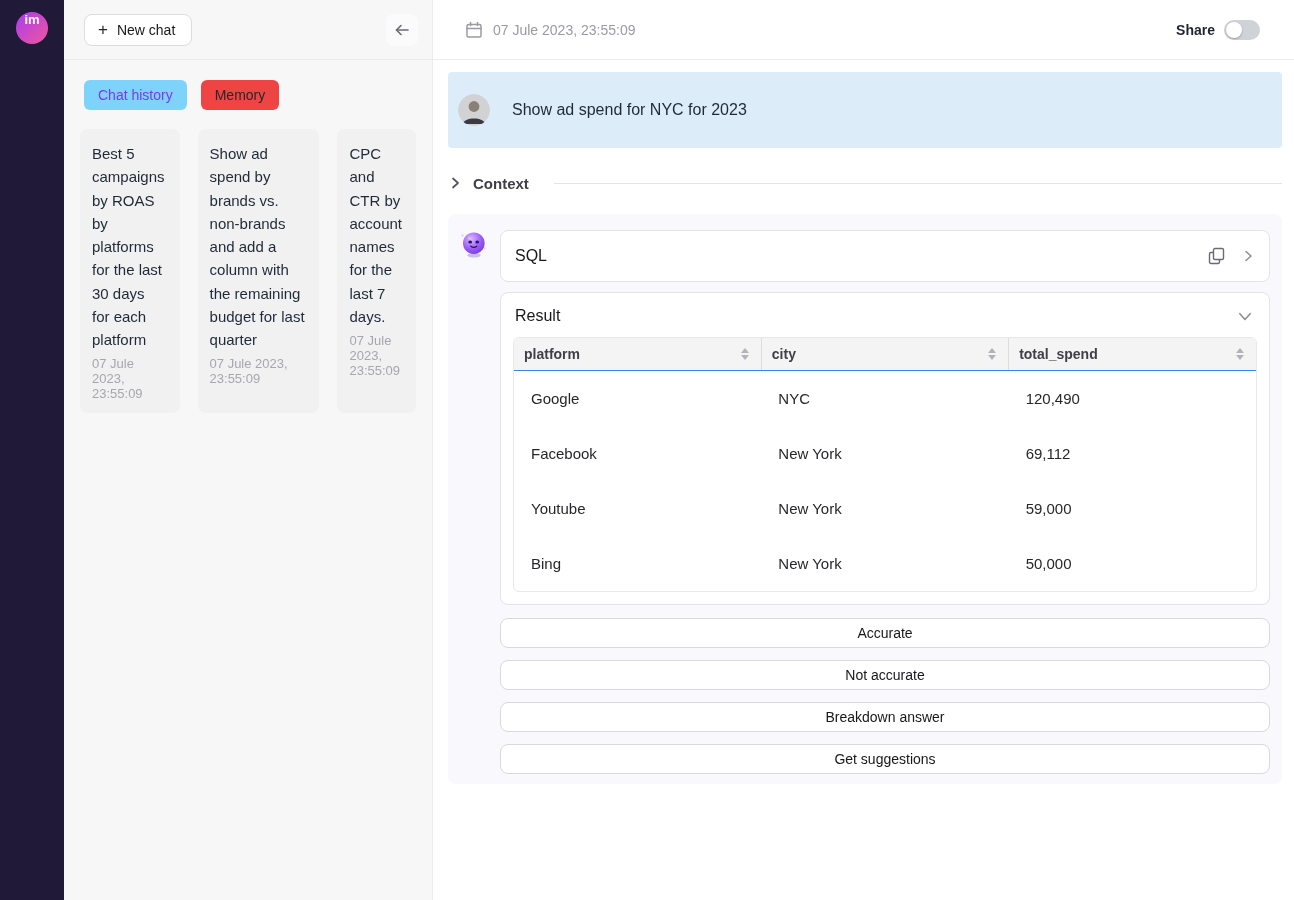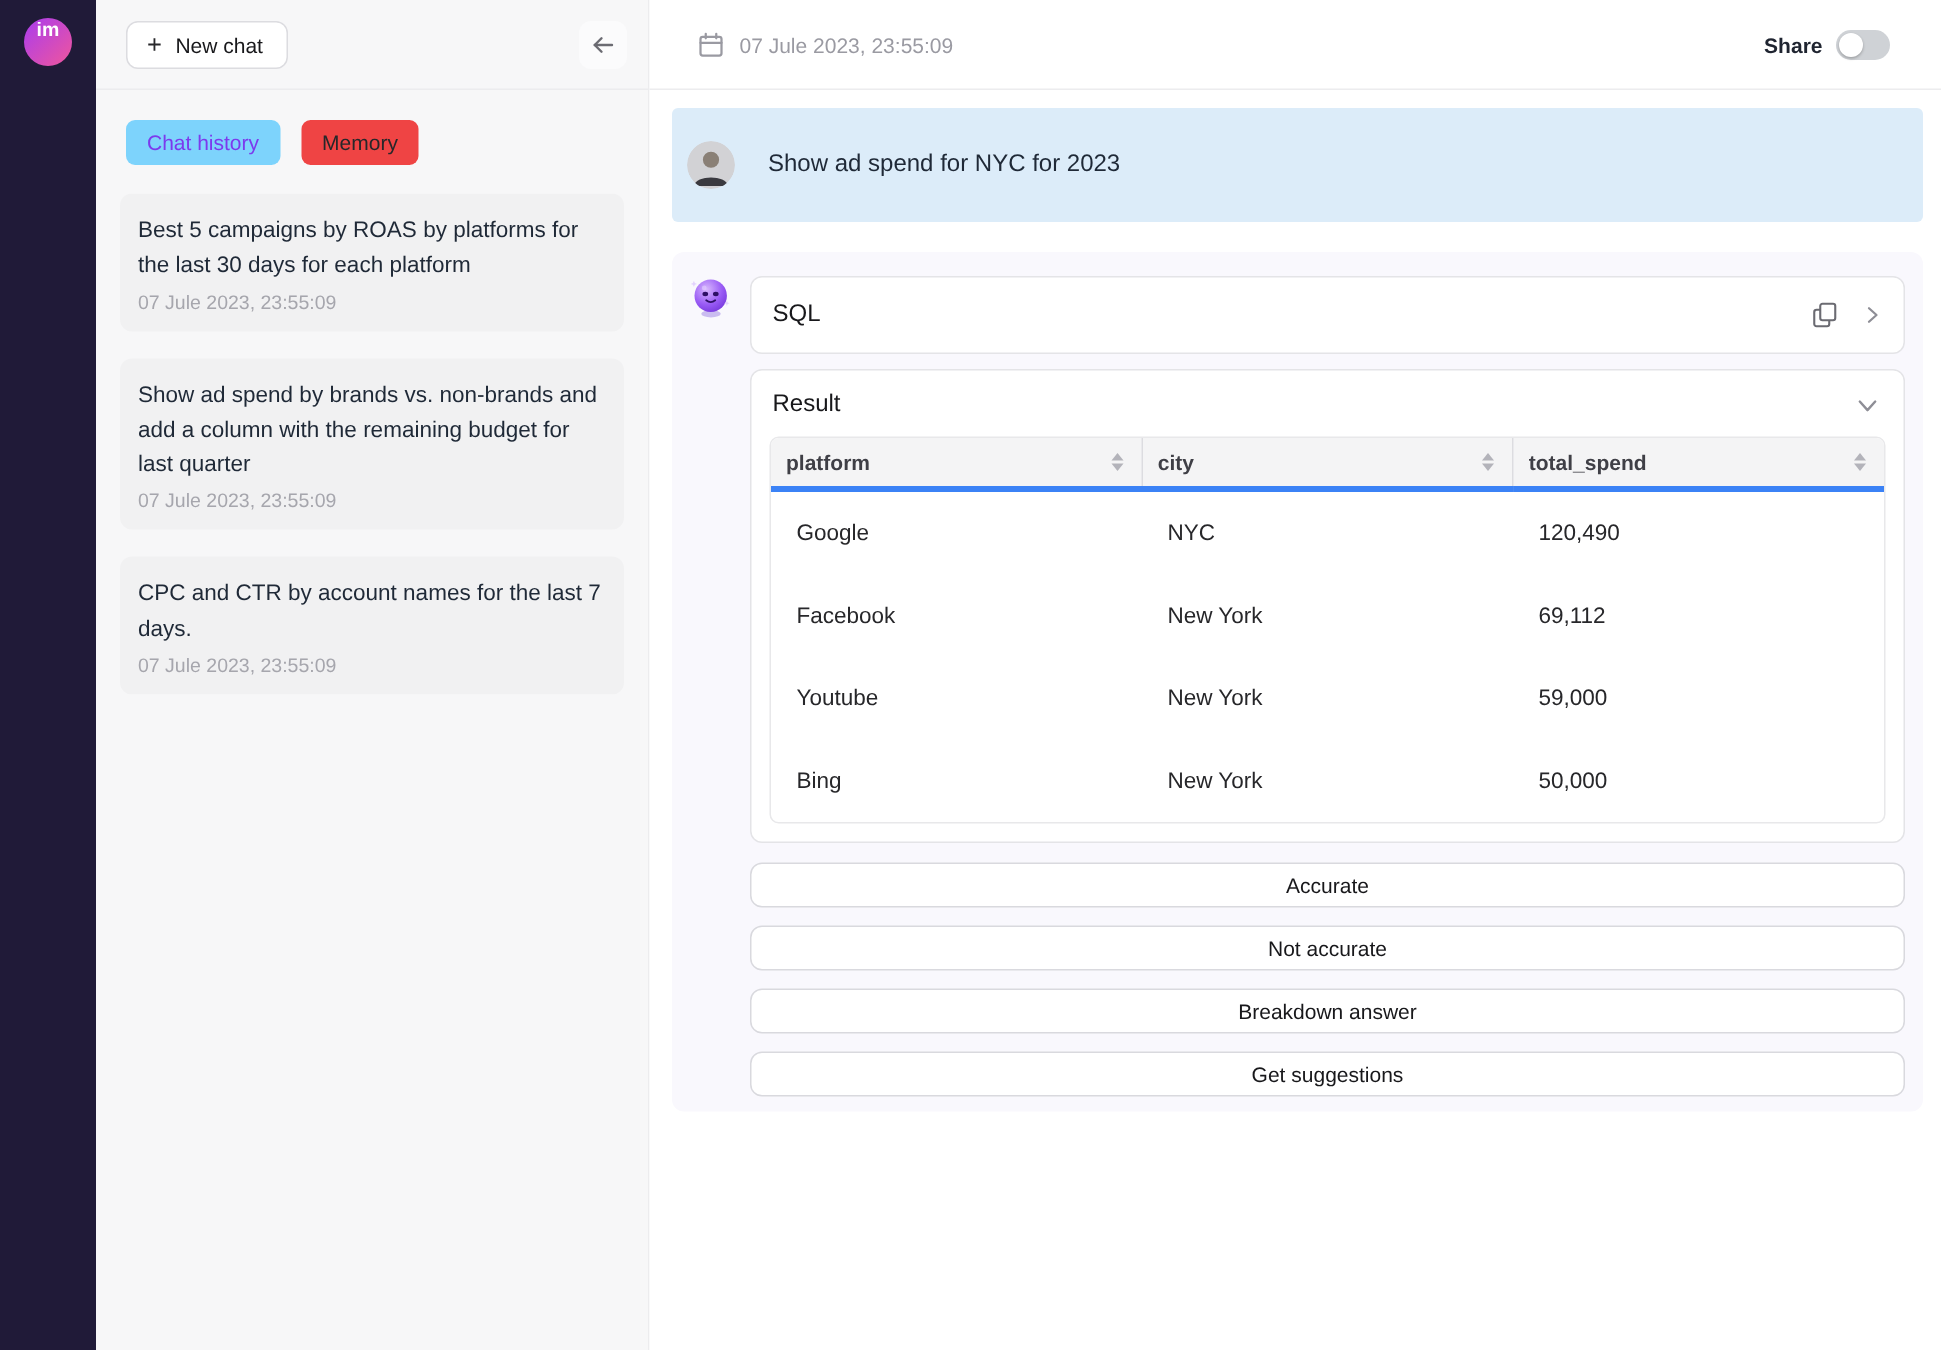--- a/index.html
+++ b/index.html
@@ -58,21 +58,21 @@
     margin:20px 20px 0 20px;
   }
   .tab {
     border:none; border-radius:6px; cursor:pointer;
     padding:7px 14px; font-family:inherit; font-size:14px;
     background:#ef4444; color:#27272a;
   }
   .tab.active { background:#7dd3fc; color:var(--accent); }
   .history {
     margin:19px 16px 0 16px;
-    display:flex; flex-direction:column; gap:18px;
+    display:flex; flex-direction:row; gap:18px;
     overflow:hidden;
   }
   .history-item {
     background:#f1f1f2; border-radius:8px;
     padding:13px 14px 12px 12px;
     cursor:pointer;
   }
   .history-title { font-size:15px; line-height:1.55; color:#1f2937; }
   .history-ts { font-size:13px; color:#a6a6ad; margin-top:5px; }
 
@@ -143,21 +143,21 @@
   .result-head {
     display:flex; align-items:center; justify-content:space-between;
     padding:2px 4px 12px 2px;
     font-size:16px; color:#18181b;
   }
 
   .table-wrap { border:1px solid #e8e8ea; border-radius:6px; overflow:hidden; }
   table { width:100%; border-collapse:collapse; table-layout:fixed; }
   th {
     background:#f4f4f5;
-    border-bottom:4px solid #3b82f6;
+    border-bottom:1px solid #3b82f6;
     padding:8px 10px;
     font-size:14px; font-weight:700; color:#3f3f46;
     text-align:left;
   }
   th:not(:last-child) { border-right:1px solid #dcdce0; }
   .th-inner { display:flex; align-items:center; justify-content:space-between; }
   .sort { display:inline-flex; flex-direction:column; gap:2px; margin-right:2px; }
   .sort i { display:block; width:0; height:0; border-left:4px solid transparent; border-right:4px solid transparent; }
   .sort .up { border-bottom:5px solid #b3b3ba; }
   .sort .dn { border-top:5px solid #b3b3ba; }
@@ -244,20 +244,29 @@
       <span class="avatar user-avatar">
         <svg width="32" height="32" viewBox="0 0 32 32">
           <circle cx="16" cy="16" r="16" fill="#d2d2d5"></circle>
           <circle cx="16" cy="12.5" r="5.4" fill="#8a8076"></circle>
           <path d="M4.5 30 C6 22.5 26 22.5 27.5 30 Z" fill="#3a3a40"></path>
         </svg>
       </span>
       <span>Show ad spend for NYC for 2023</span>
     </div>
 
+    <div class="section-row">
+      <span style="display:flex">
+        <svg width="14" height="14" viewBox="0 0 14 14" fill="none" stroke="#52525b" stroke-width="1.7" stroke-linecap="round" stroke-linejoin="round">
+          <path d="M5 2.5 10 7 5 11.5"></path>
+        </svg>
+      </span>
+      <span>Context</span>
+      <span class="rule"></span>
+    </div>
 
 
     <div class="answer-card">
       <div class="bot-row">
         <span class="avatar bot-avatar">
           <svg width="28" height="28" viewBox="0 0 28 28">
             <defs>
               <radialGradient id="cb" cx="0.38" cy="0.3" r="0.85">
                 <stop offset="0" stop-color="#d7b6fd"></stop>
                 <stop offset="0.55" stop-color="#9a5cf5"></stop>

